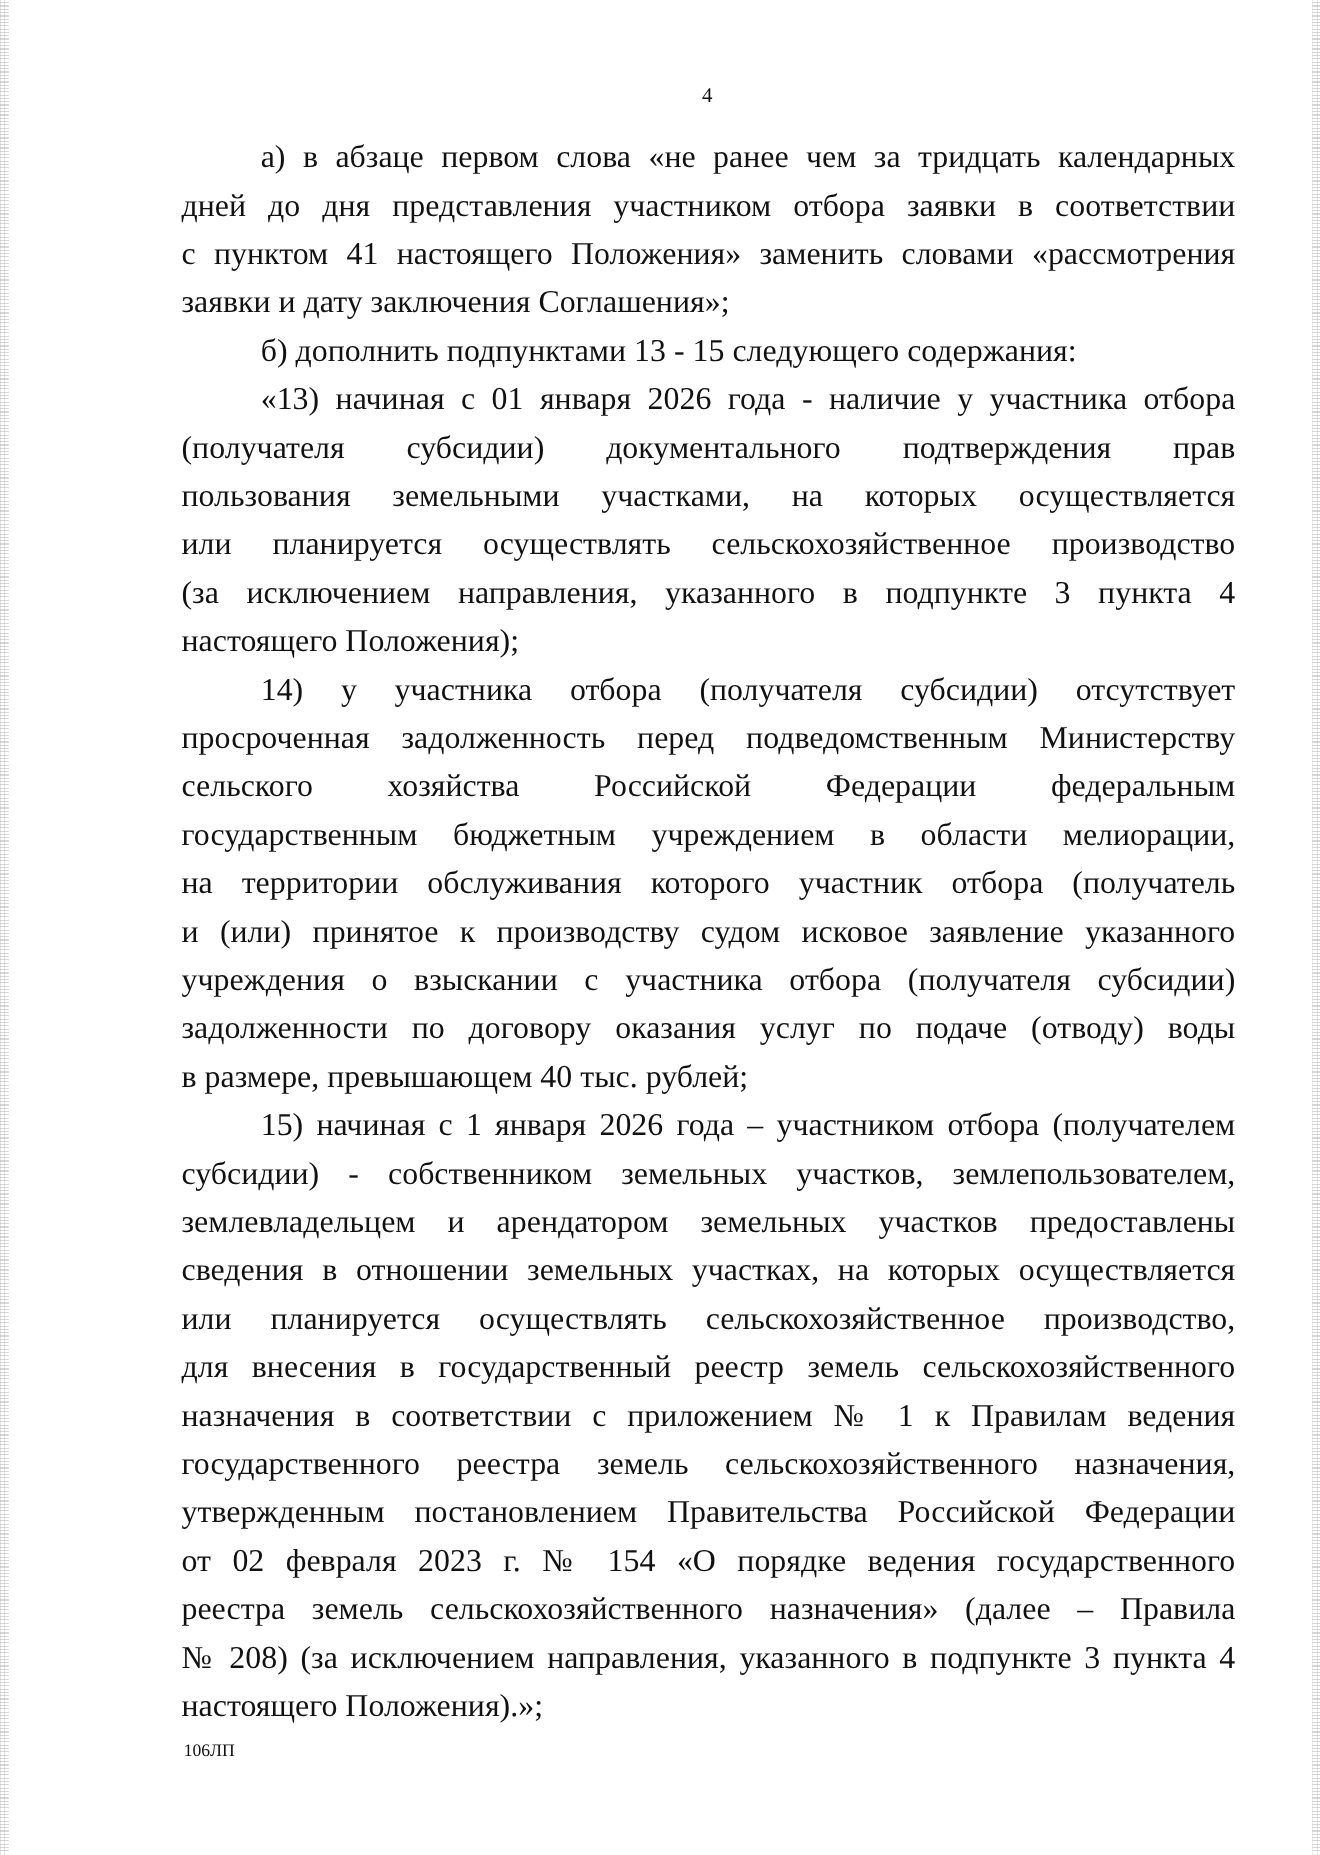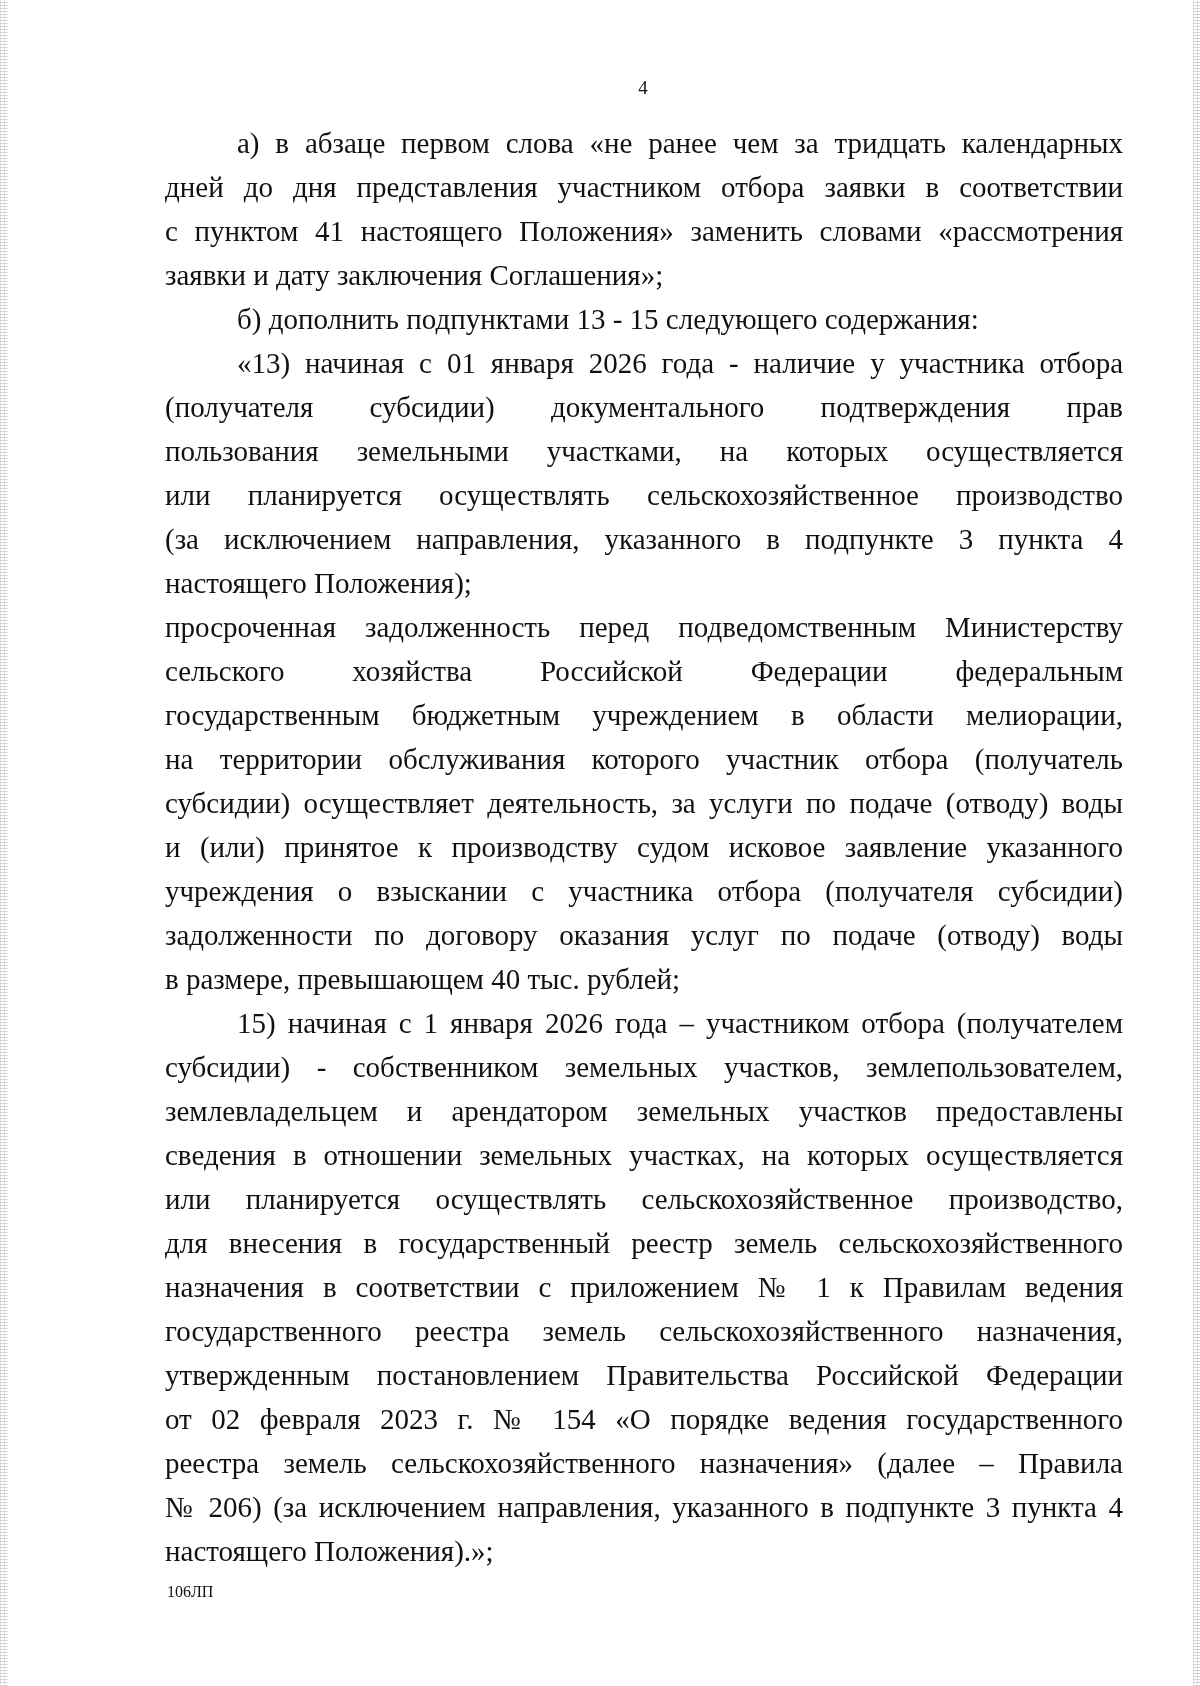--- a/index.html
+++ b/index.html
@@ -94,42 +94,42 @@
   <div>
     <span class="line indent">«13) начиная с 01 января 2026 года - наличие у участника отбора</span>
     <span class="line">(получателя субсидии) документального подтверждения прав</span>
     <span class="line">пользования земельными участками, на которых осуществляется</span>
     <span class="line">или планируется осуществлять сельскохозяйственное производство</span>
     <span class="line">(за исключением направления, указанного в подпункте 3 пункта 4</span>
     <span class="line last">настоящего Положения);</span>
   </div>
 
   <div>
+    <span class="line indent">14) у участника отбора (получателя субсидии) отсутствует</span>
     <span class="line">просроченная задолженность перед подведомственным Министерству</span>
     <span class="line">сельского хозяйства Российской Федерации федеральным</span>
     <span class="line">государственным бюджетным учреждением в области мелиорации,</span>
     <span class="line">на территории обслуживания которого участник отбора (получатель</span>
-    <span class="line">субсидии) осуществляет деятельность, за услуги по подаче (отводу) воды</span>
     <span class="line">и (или) принятое к производству судом исковое заявление указанного</span>
     <span class="line">учреждения о взыскании с участника отбора (получателя субсидии)</span>
     <span class="line">задолженности по договору оказания услуг по подаче (отводу) воды</span>
     <span class="line last">в размере, превышающем 40 тыс. рублей;</span>
   </div>
 
   <div>
     <span class="line indent">15) начиная с 1 января 2026 года – участником отбора (получателем</span>
     <span class="line">субсидии) - собственником земельных участков, землепользователем,</span>
     <span class="line">землевладельцем и арендатором земельных участков предоставлены</span>
     <span class="line">сведения в отношении земельных участках, на которых осуществляется</span>
     <span class="line">или планируется осуществлять сельскохозяйственное производство,</span>
     <span class="line">для внесения в государственный реестр земель сельскохозяйственного</span>
     <span class="line">назначения в соответствии с приложением № 1 к Правилам ведения</span>
     <span class="line">государственного реестра земель сельскохозяйственного назначения,</span>
     <span class="line">утвержденным постановлением Правительства Российской Федерации</span>
     <span class="line">от 02 февраля 2023 г. № 154 «О порядке ведения государственного</span>
     <span class="line">реестра земель сельскохозяйственного назначения» (далее – Правила</span>
-    <span class="line">№ 206) (за исключением направления, указанного в подпункте 3 пункта 4</span>
+    <span class="line">№ 208) (за исключением направления, указанного в подпункте 3 пункта 4</span>
     <span class="line last">настоящего Положения).»;</span>
   </div>
 
 </div>
 
 <div class="footer-code">106ЛП</div>
 
 </body></html>

